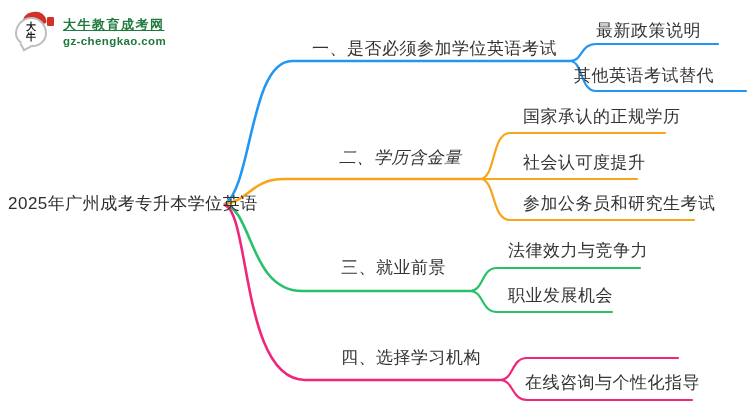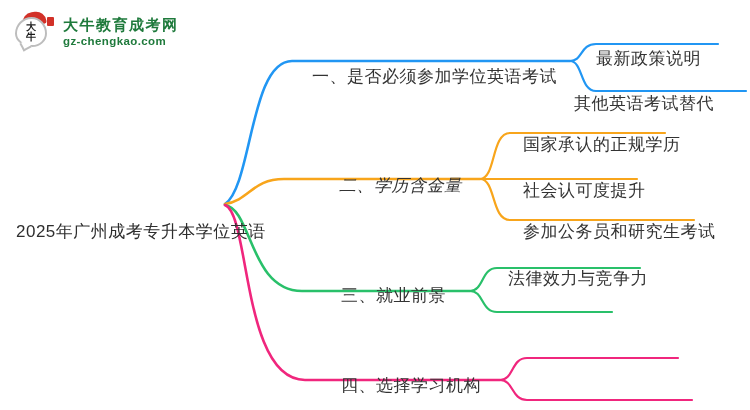--- a/index.html
+++ b/index.html
@@ -4,38 +4,38 @@
 <style>
   html,body{margin:0;padding:0;background:#fff;}
   #stage{
     position:relative;width:750px;height:410px;background:#ffffff;overflow:hidden;
     font-family:"Liberation Sans","DejaVu Sans",sans-serif;
     border-radius:14px;
   }
   #wires{position:absolute;left:0;top:0;z-index:1;}
   .node{
     position:absolute;z-index:2;font-size:17px;line-height:21px;color:#333;
-    white-space:nowrap;letter-spacing:0.5px;margin-top:28px;
+    white-space:nowrap;letter-spacing:0.5px;
   }
   .root-node{font-size:17px;color:#2e2e2e;}
   
   .logo{position:absolute;left:15px;top:12px;display:flex;align-items:flex-start;gap:8px;z-index:3;cursor:pointer;}
   .logo-mark{position:relative;width:40px;height:42px;flex:0 0 auto;}
   .logo-hat{position:absolute;top:0;left:7px;width:24px;height:13px;background:#d23128;
     border-radius:12px 12px 3px 3px;transform:rotate(-8deg);}
   .logo-seal{position:absolute;top:5px;right:1px;width:7px;height:9px;background:#d23128;border-radius:1px;}
   .logo-bubble{position:absolute;top:5px;left:0;width:28px;height:26px;background:#fff;
     border:2px solid #bdbdbd;border-radius:52% 48% 46% 54%/55% 55% 45% 45%;
     display:flex;align-items:center;justify-content:center;z-index:2;}
   .logo-bubble::after{content:"";position:absolute;bottom:-5px;left:4px;width:7px;height:7px;background:#fff;
     border-right:2px solid #bdbdbd;border-bottom:2px solid #bdbdbd;transform:rotate(62deg);}
   .logo-bubble span{display:block;width:12px;font-family:"DejaVu Serif","Liberation Serif",serif;
     font-weight:bold;font-size:10px;line-height:1.05;color:#1a1a1a;word-break:break-all;text-align:center;}
   .logo-text{padding-top:4px;}
-  .logo-title{font-size:15px;font-weight:bold;color:#1f7a3c;letter-spacing:1.5px;line-height:17px;}
+  .logo-title{font-size:13px;font-weight:bold;color:#1f7a3c;letter-spacing:1.5px;line-height:17px;text-decoration:underline;}
   .logo-url{font-size:11.5px;font-weight:bold;color:#1f7a3c;letter-spacing:0.4px;line-height:14px;margin-top:1px;}
 </style>
 </head>
 <body>
 
 <div id="stage">
 
   <div class="logo">
     <div class="logo-mark">
       <div class="logo-hat"></div>
@@ -65,29 +65,31 @@
       <path stroke-width="2.6" d="M225,205 C252,209 250,291 302,291 L470,291" stroke="#29C06A"></path>
       <path stroke-width="2.2" d="M470,291 C484,291 481,268 497,268 L640,268" stroke="#29C06A"></path>
       <path stroke-width="2.2" d="M470,291 C484,291 481,312 497,312 L612,312" stroke="#29C06A"></path>
 
       <path stroke-width="2.6" d="M225,205 C250,214 242,380 305,380 L500,380" stroke="#F0267D"></path>
       <path stroke-width="2.2" d="M500,380 C514,380 511,358 527,358 L678,358" stroke="#F0267D"></path>
       <path stroke-width="2.2" d="M500,380 C514,380 511,400 527,400 L692,400" stroke="#F0267D"></path>
     </g>
   </svg>
 
-  <div class="node root-node" style="left:16px;top:193px;">2025年广州成考专升本学位英语</div>
+  <div class="node root-node" style="left:8px;top:193px;">2025年广州成考专升本学位英语</div>
 
   <div class="node" style="left:312px;top:38px;">一、是否必须参加学位英语考试</div>
   <div class="node" style="left:596px;top:20px;">最新政策说明</div>
   <div class="node" style="left:574px;top:65px;">其他英语考试替代</div>
 
   <div class="node" style="left:339px;top:147px;font-style:italic;">二、学历含金量</div>
   <div class="node" style="left:523px;top:106px;">国家承认的正规学历</div>
   <div class="node" style="left:523px;top:152px;">社会认可度提升</div>
   <div class="node" style="left:523px;top:193px;">参加公务员和研究生考试</div>
 
   <div class="node" style="left:341px;top:257px;">三、就业前景</div>
   <div class="node" style="left:508px;top:240px;">法律效力与竞争力</div>
+  <div class="node" style="left:508px;top:285px;">职业发展机会</div>
 
   <div class="node" style="left:341px;top:347px;">四、选择学习机构</div>
+  <div class="node" style="left:525px;top:372px;">在线咨询与个性化指导</div>
 
 </div>
 
 </body></html>

